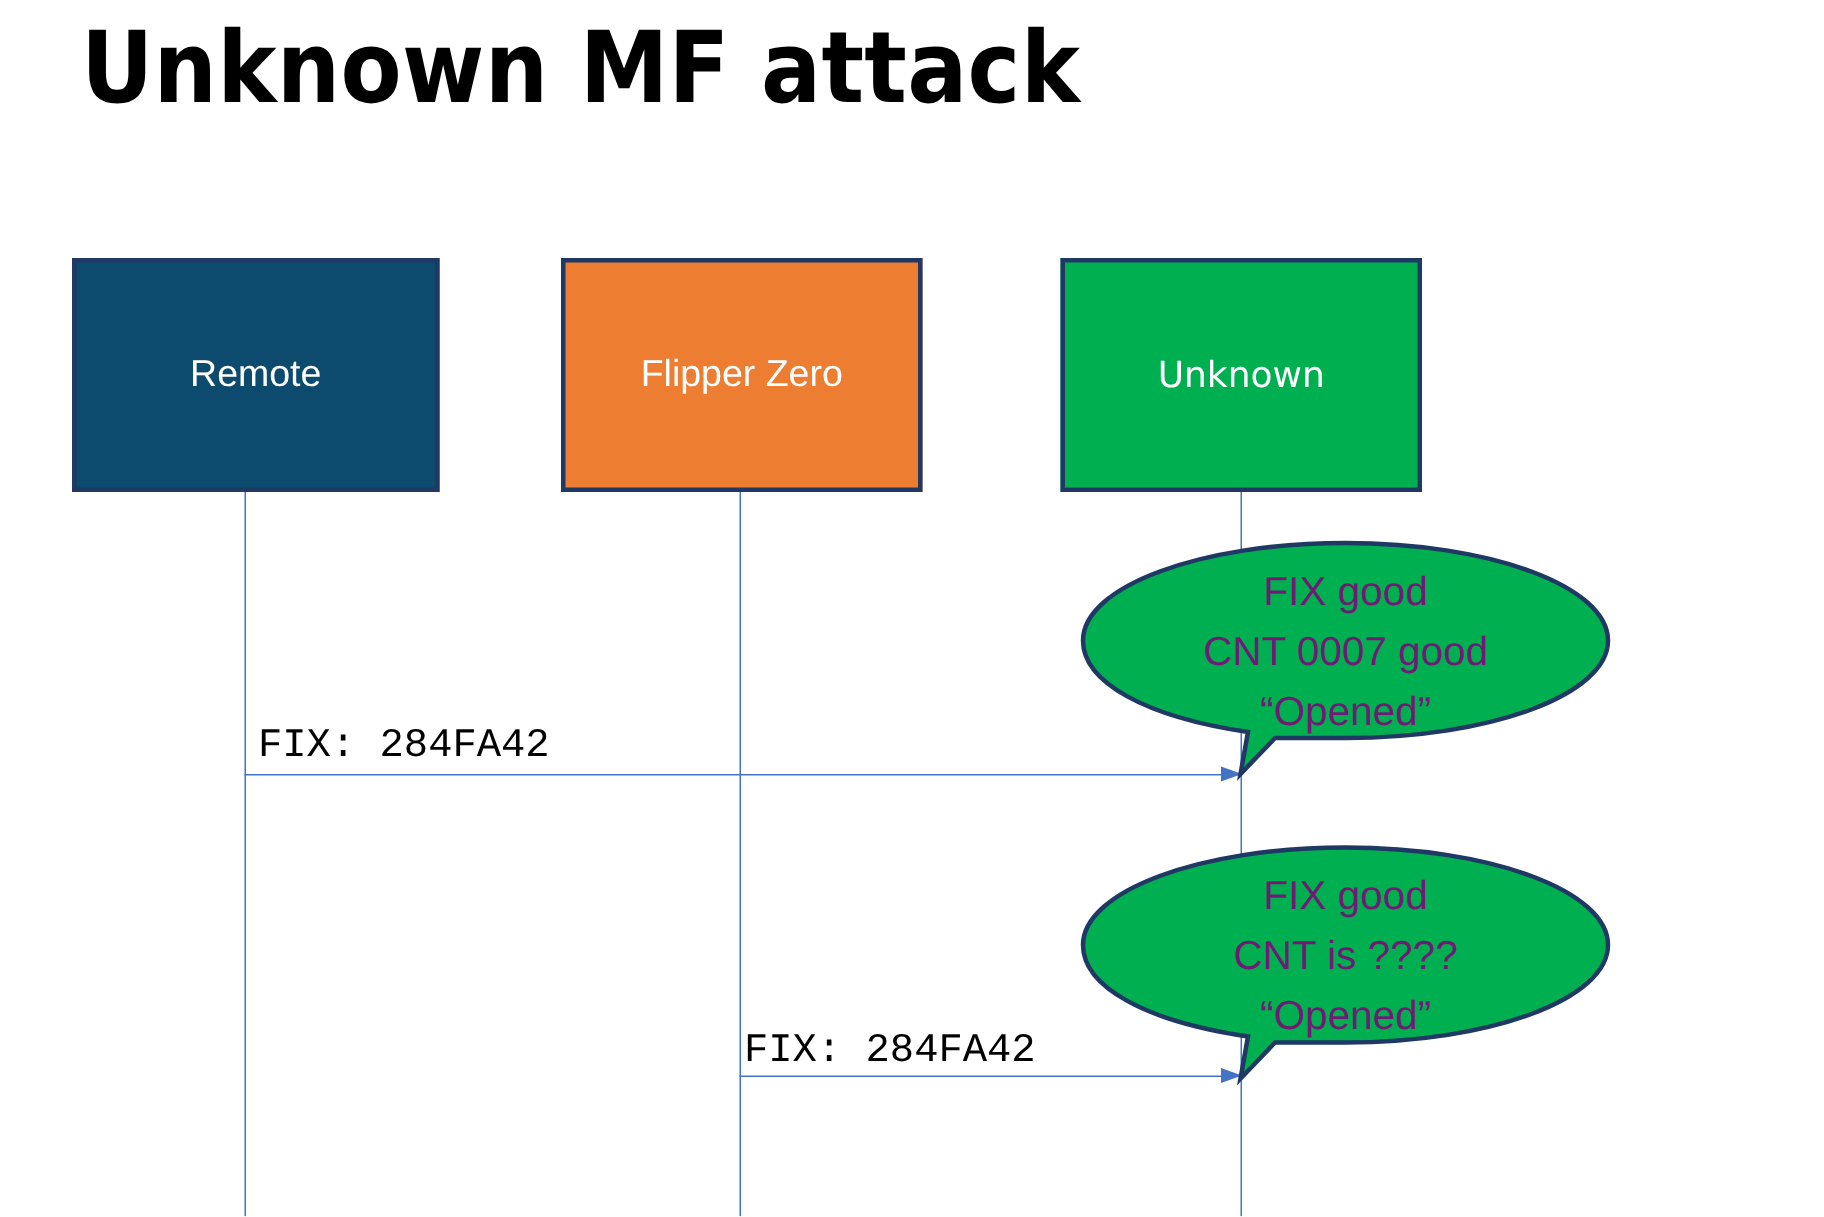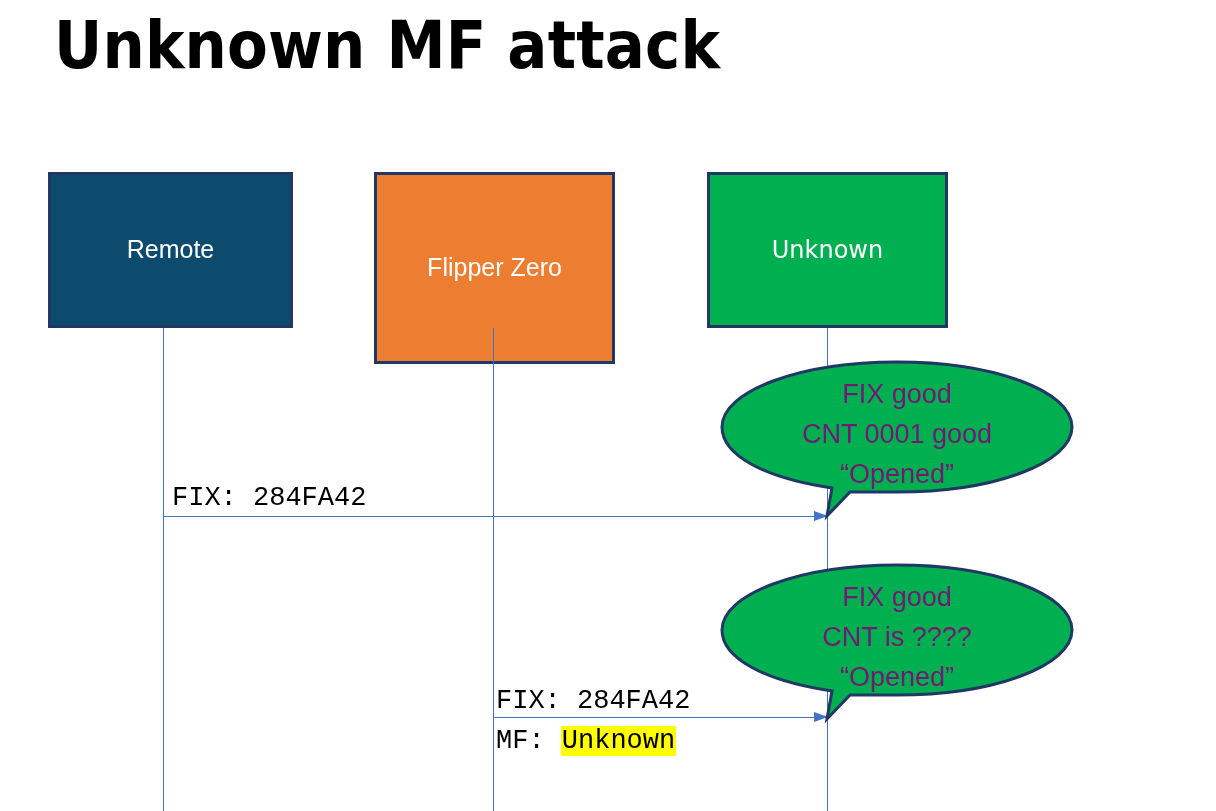--- a/index.html
+++ b/index.html
@@ -45,21 +45,21 @@
     align-items: center;
     justify-content: center;
     color: #ffffff;
     font-size: 25px;
     font-weight: 400;
     line-height: 1.1;
     text-align: center;
     font-family: "Liberation Sans", sans-serif;
   }
   .actor-remote  { left: 48px;  top: 172px; width: 245px; height: 156px; background: #0c4a6e; }
-  .actor-flipper { left: 374px; top: 172px; width: 241px; height: 192px; background: #ED7D31; }
+  .actor-flipper { left: 374px; top: 172px; width: 241px; height: 156px; background: #ED7D31; }
   .actor-receiver{ left: 707px; top: 172px; width: 241px; height: 156px; background: #00B050;
                    font-family: "DejaVu Sans", sans-serif; font-size: 24px; }
 
   
   .lifeline {
     position: absolute;
     width: 1px;
     background: #4472C4;
   }
   .lifeline-remote   { left: 163px; top: 328px; height: 483px; }
@@ -161,39 +161,36 @@
   <div class="msg-arrow arrow-1"></div>
 
   <div class="msg-label msg-1-top">FIX: 284FA42</div>
 
 
   <div class="msg-arrow arrow-2"></div>
 
   <div class="msg-label msg-2-top">FIX: 284FA42</div>
 
   <div class="msg-label msg-2-body">
-    <div>
-      <span>MF: </span><span class="hl">Unknown</span>
-    </div>
   </div>
 
   <div class="callout callout-1">
     <svg width="350" height="160" viewBox="0 0 350 160">
       <path d="M 175 0
                C 272 0 350 29 350 65
                C 350 101 272 130 175 130
                L 128 130
                L 105 154
                L 110 126
                C 42 116 0 93 0 65
                C 0 29 78 0 175 0 Z" fill="#00B050" stroke="#1F3864" stroke-width="3"></path>
     </svg>
     <div class="callout-text">
       <div>FIX good</div>
-      <div>CNT 0001 good</div>
+      <div>CNT 0007 good</div>
       <div>“Opened”</div>
     </div>
   </div>
 
   <div class="callout callout-2">
     <svg width="350" height="160" viewBox="0 0 350 160">
       <path d="M 175 0
                C 272 0 350 29 350 65
                C 350 101 272 130 175 130
                L 128 130

